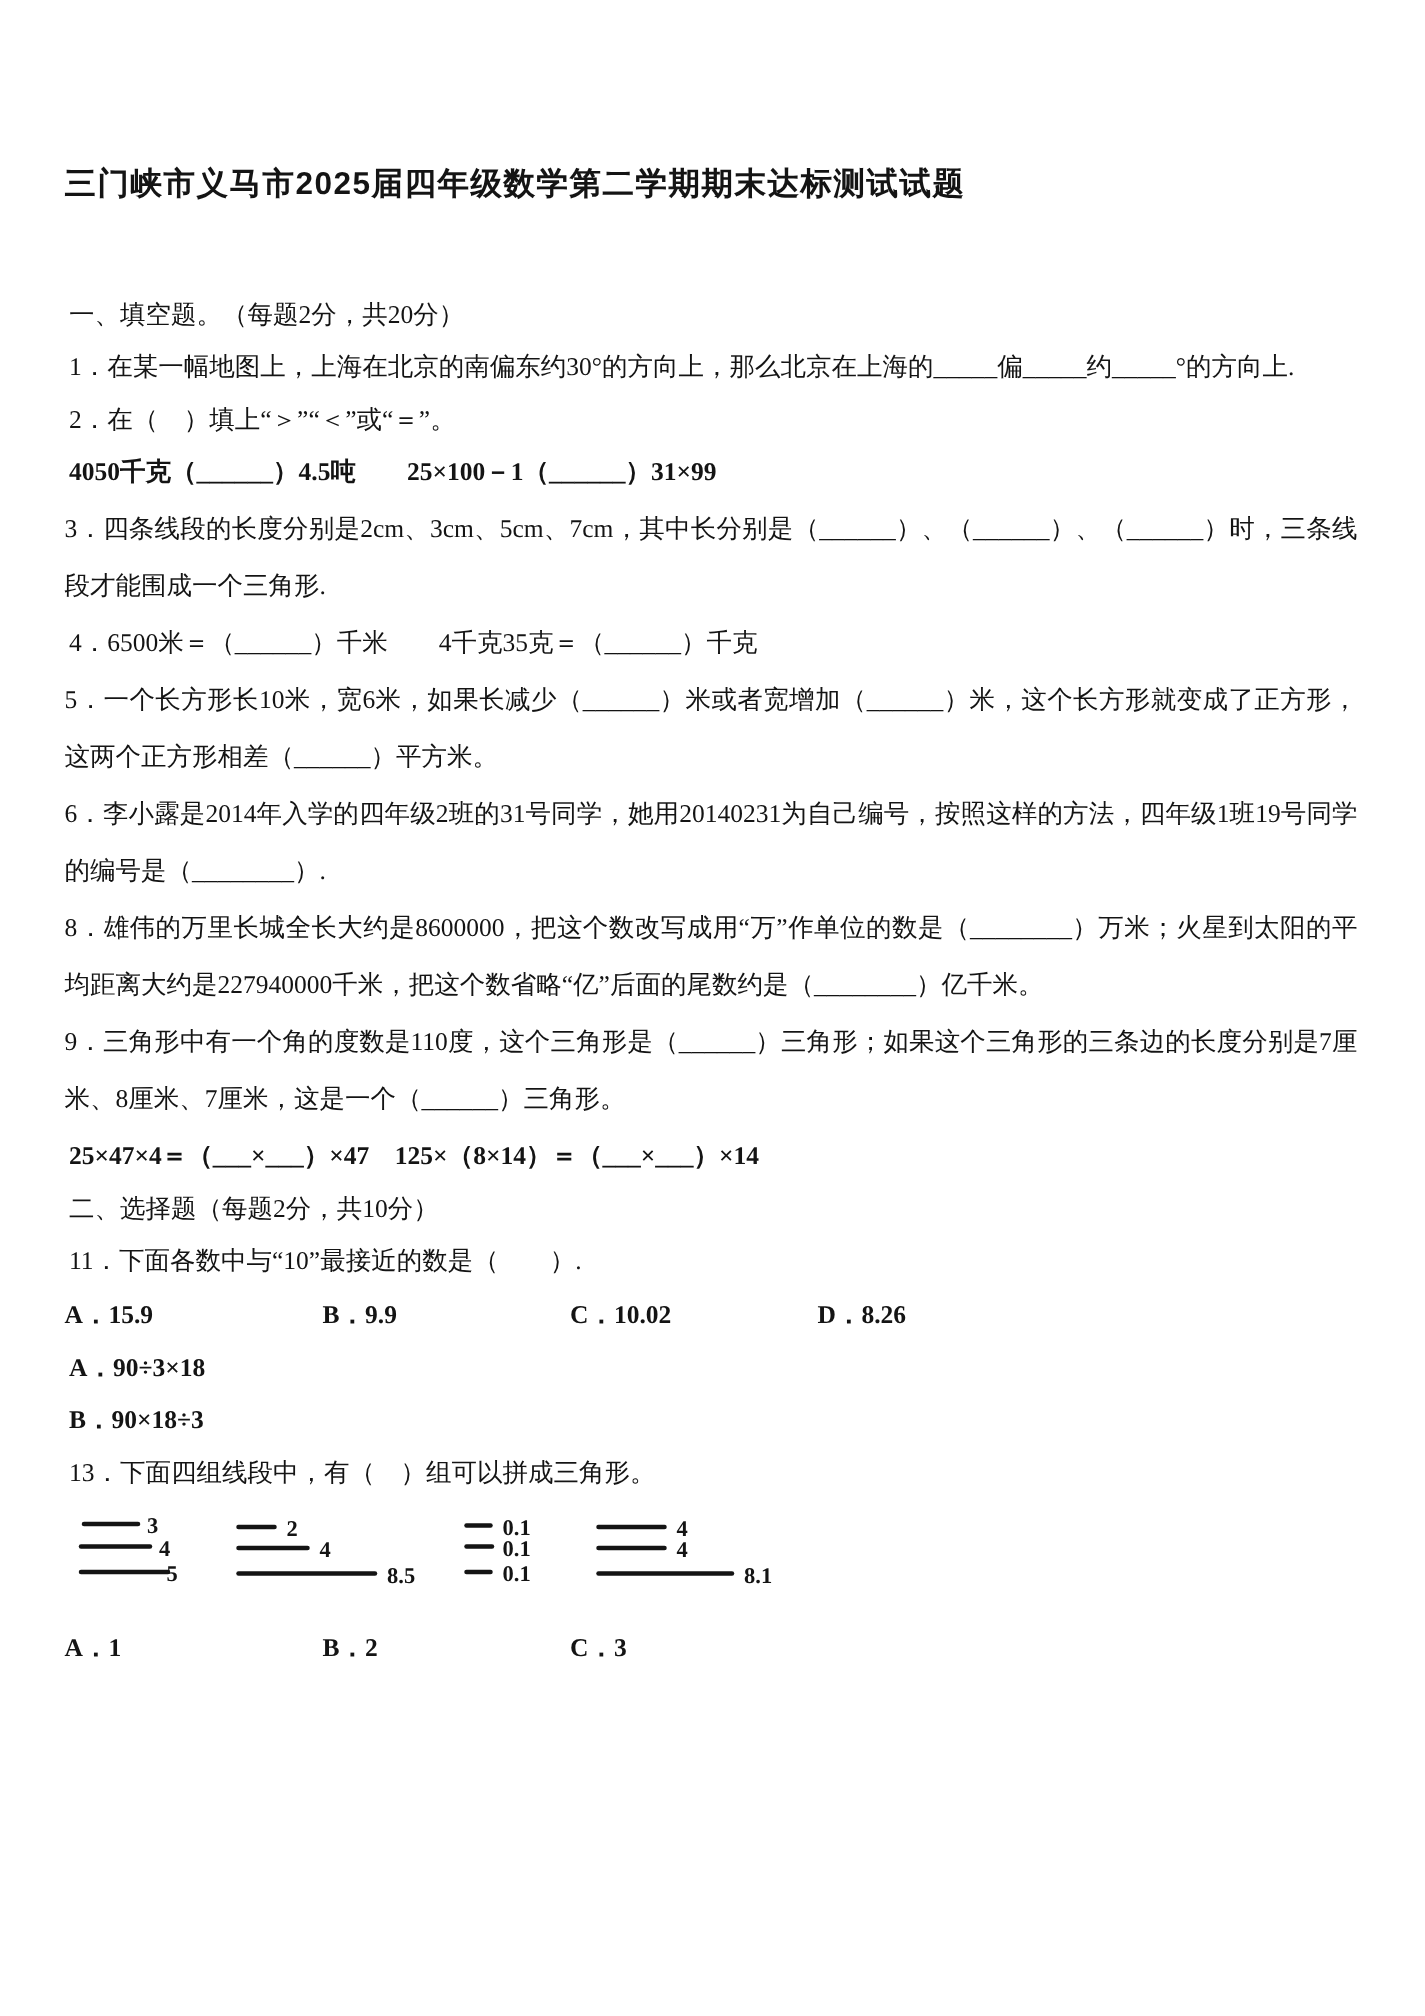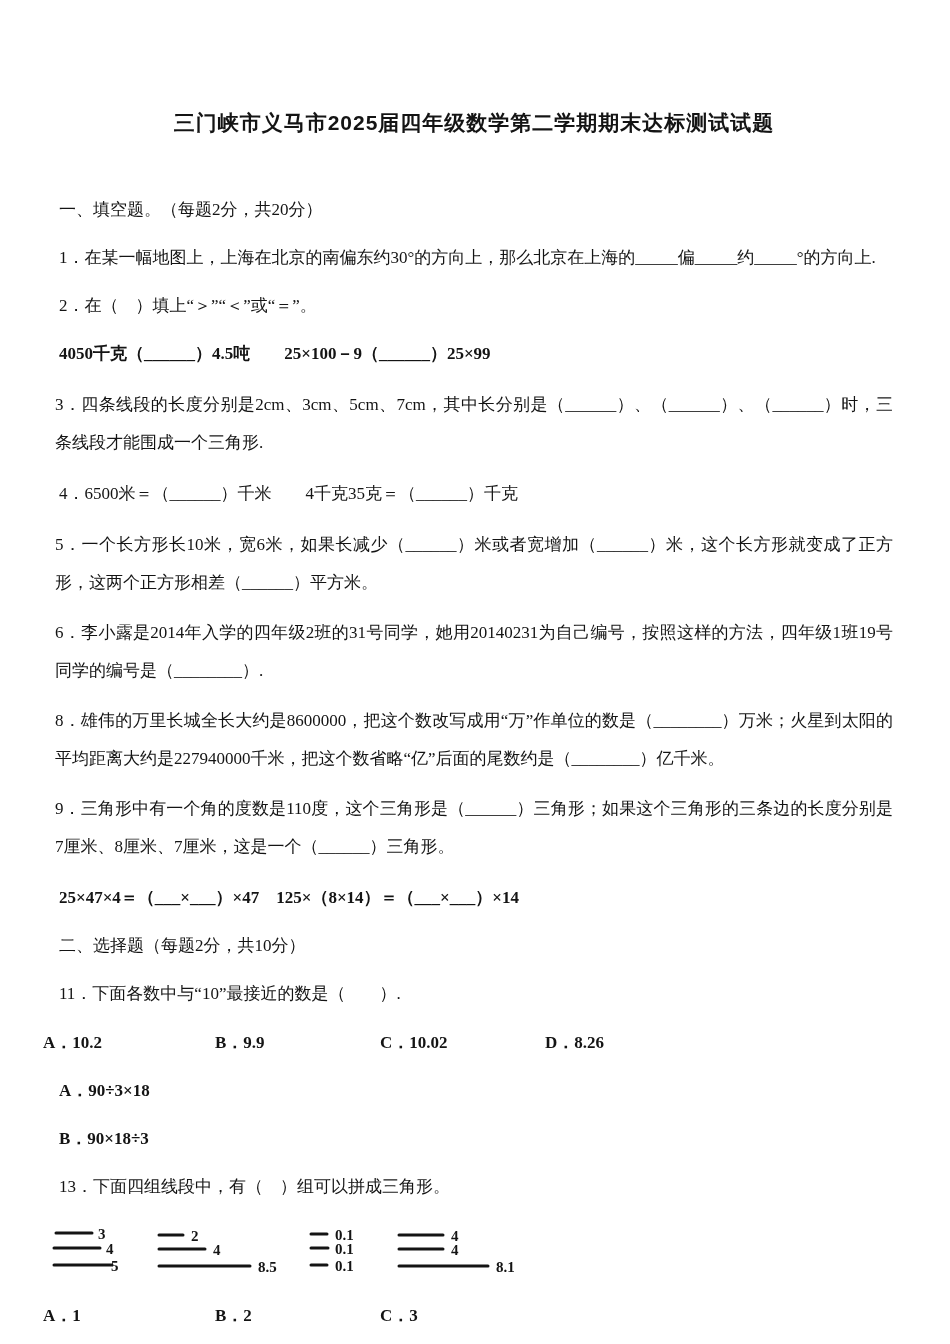--- a/index.html
+++ b/index.html
@@ -12,27 +12,26 @@
     padding:108px 45px 0 43px;
     font-family:"Liberation Serif","DejaVu Serif",serif;
     font-size:17px;
     color:#141414;
     overflow:hidden;
   }
   .title {
     font-family:"Liberation Sans","DejaVu Sans",sans-serif;
     font-size:21px;
     font-weight:700;
-    text-align:center;
     margin:0 0 56px 0;
     line-height:30px;
     letter-spacing:1px;
   }
-  p.line { margin:16px; line-height:32px; white-space:nowrap; }
-  p.wrap { margin:12px; line-height:38px; text-align:justify; }
+  p.line { margin:3px; line-height:32px; white-space:nowrap; }
+  p.wrap { margin:0; line-height:38px; text-align:justify; }
   .bold { font-weight:700; }
   .opt-row {
     display:grid;
     grid-template-columns:172px 165px 165px 1fr;
     line-height:33px;
     font-weight:700;
   }
   .opt-row span { white-space:nowrap; }
   .diagram { display:block; margin:4px 0 2px 4px; }
   .diagram line { stroke:#141414; stroke-width:3; stroke-linecap:round; }
@@ -46,33 +45,33 @@
 </head>
 <body>
 
 <div class="page">
 
   <h1 class="title">三门峡市义马市2025届四年级数学第二学期期末达标测试试题</h1>
 
   <p class="line">一、填空题。（每题2分，共20分）</p>
   <p class="line">1．在某一幅地图上，上海在北京的南偏东约30°的方向上，那么北京在上海的_____偏_____约_____°的方向上.</p>
   <p class="line">2．在（　）填上“＞”“＜”或“＝”。</p>
-  <p class="line bold">4050千克（______）4.5吨　　25×100－9（______）25×99</p>
+  <p class="line bold">4050千克（______）4.5吨　　25×100－1（______）31×99</p>
   <p class="wrap">3．四条线段的长度分别是2cm、3cm、5cm、7cm，其中长分别是（______）、（______）、（______）时，三条线段才能围成一个三角形.</p>
   <p class="line">4．6500米＝（______）千米　　4千克35克＝（______）千克</p>
   <p class="wrap">5．一个长方形长10米，宽6米，如果长减少（______）米或者宽增加（______）米，这个长方形就变成了正方形，这两个正方形相差（______）平方米。</p>
   <p class="wrap">6．李小露是2014年入学的四年级2班的31号同学，她用20140231为自己编号，按照这样的方法，四年级1班19号同学的编号是（________）.</p>
   <p class="wrap">8．雄伟的万里长城全长大约是8600000，把这个数改写成用“万”作单位的数是（________）万米；火星到太阳的平均距离大约是227940000千米，把这个数省略“亿”后面的尾数约是（________）亿千米。</p>
   <p class="wrap">9．三角形中有一个角的度数是110度，这个三角形是（______）三角形；如果这个三角形的三条边的长度分别是7厘米、8厘米、7厘米，这是一个（______）三角形。</p>
   <p class="line bold">25×47×4＝（___×___）×47　125×（8×14）＝（___×___）×14</p>
 
   <p class="line">二、选择题（每题2分，共10分）</p>
   <p class="line">11．下面各数中与“10”最接近的数是（　　）.</p>
   <div class="opt-row">
-    <span>A．10.2</span>
+    <span>A．15.9</span>
     <span>B．9.9</span>
     <span>C．10.02</span>
     <span>D．8.26</span>
   </div>
   <p class="line bold">A．90÷3×18</p>
   <p class="line bold">B．90×18÷3</p>
   <p class="line">13．下面四组线段中，有（　）组可以拼成三角形。</p>
 
   <svg class="diagram" width="520" height="72" viewBox="0 0 520 72" xmlns="http://www.w3.org/2000/svg">
     <g>

